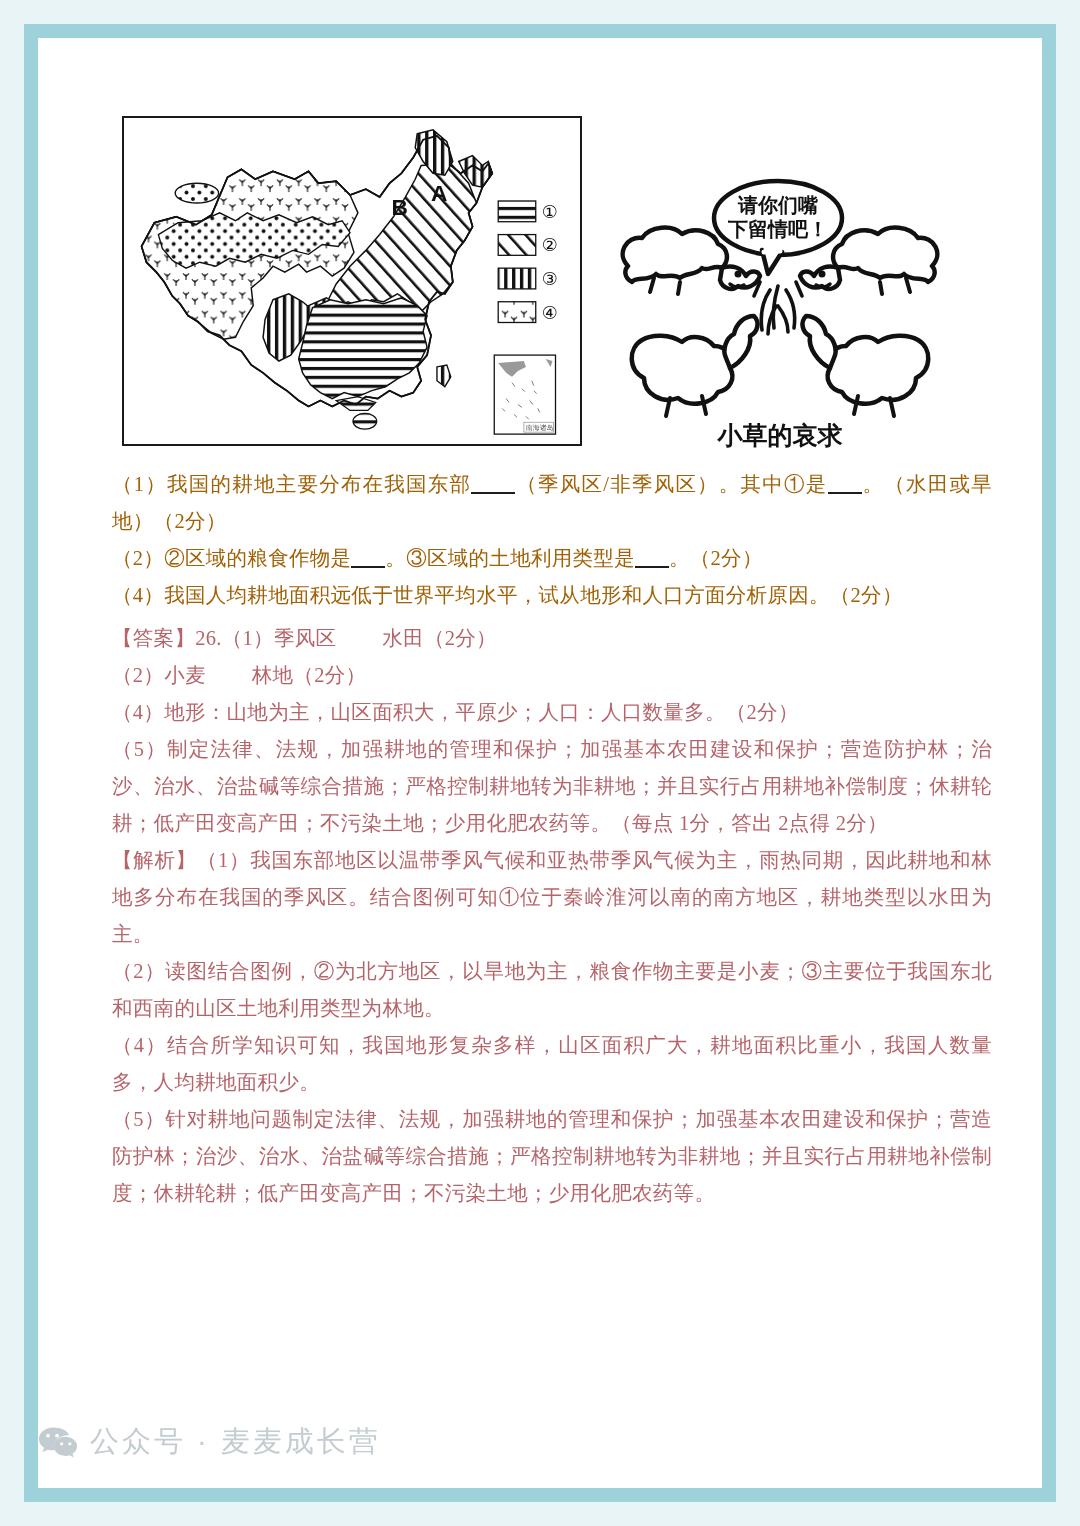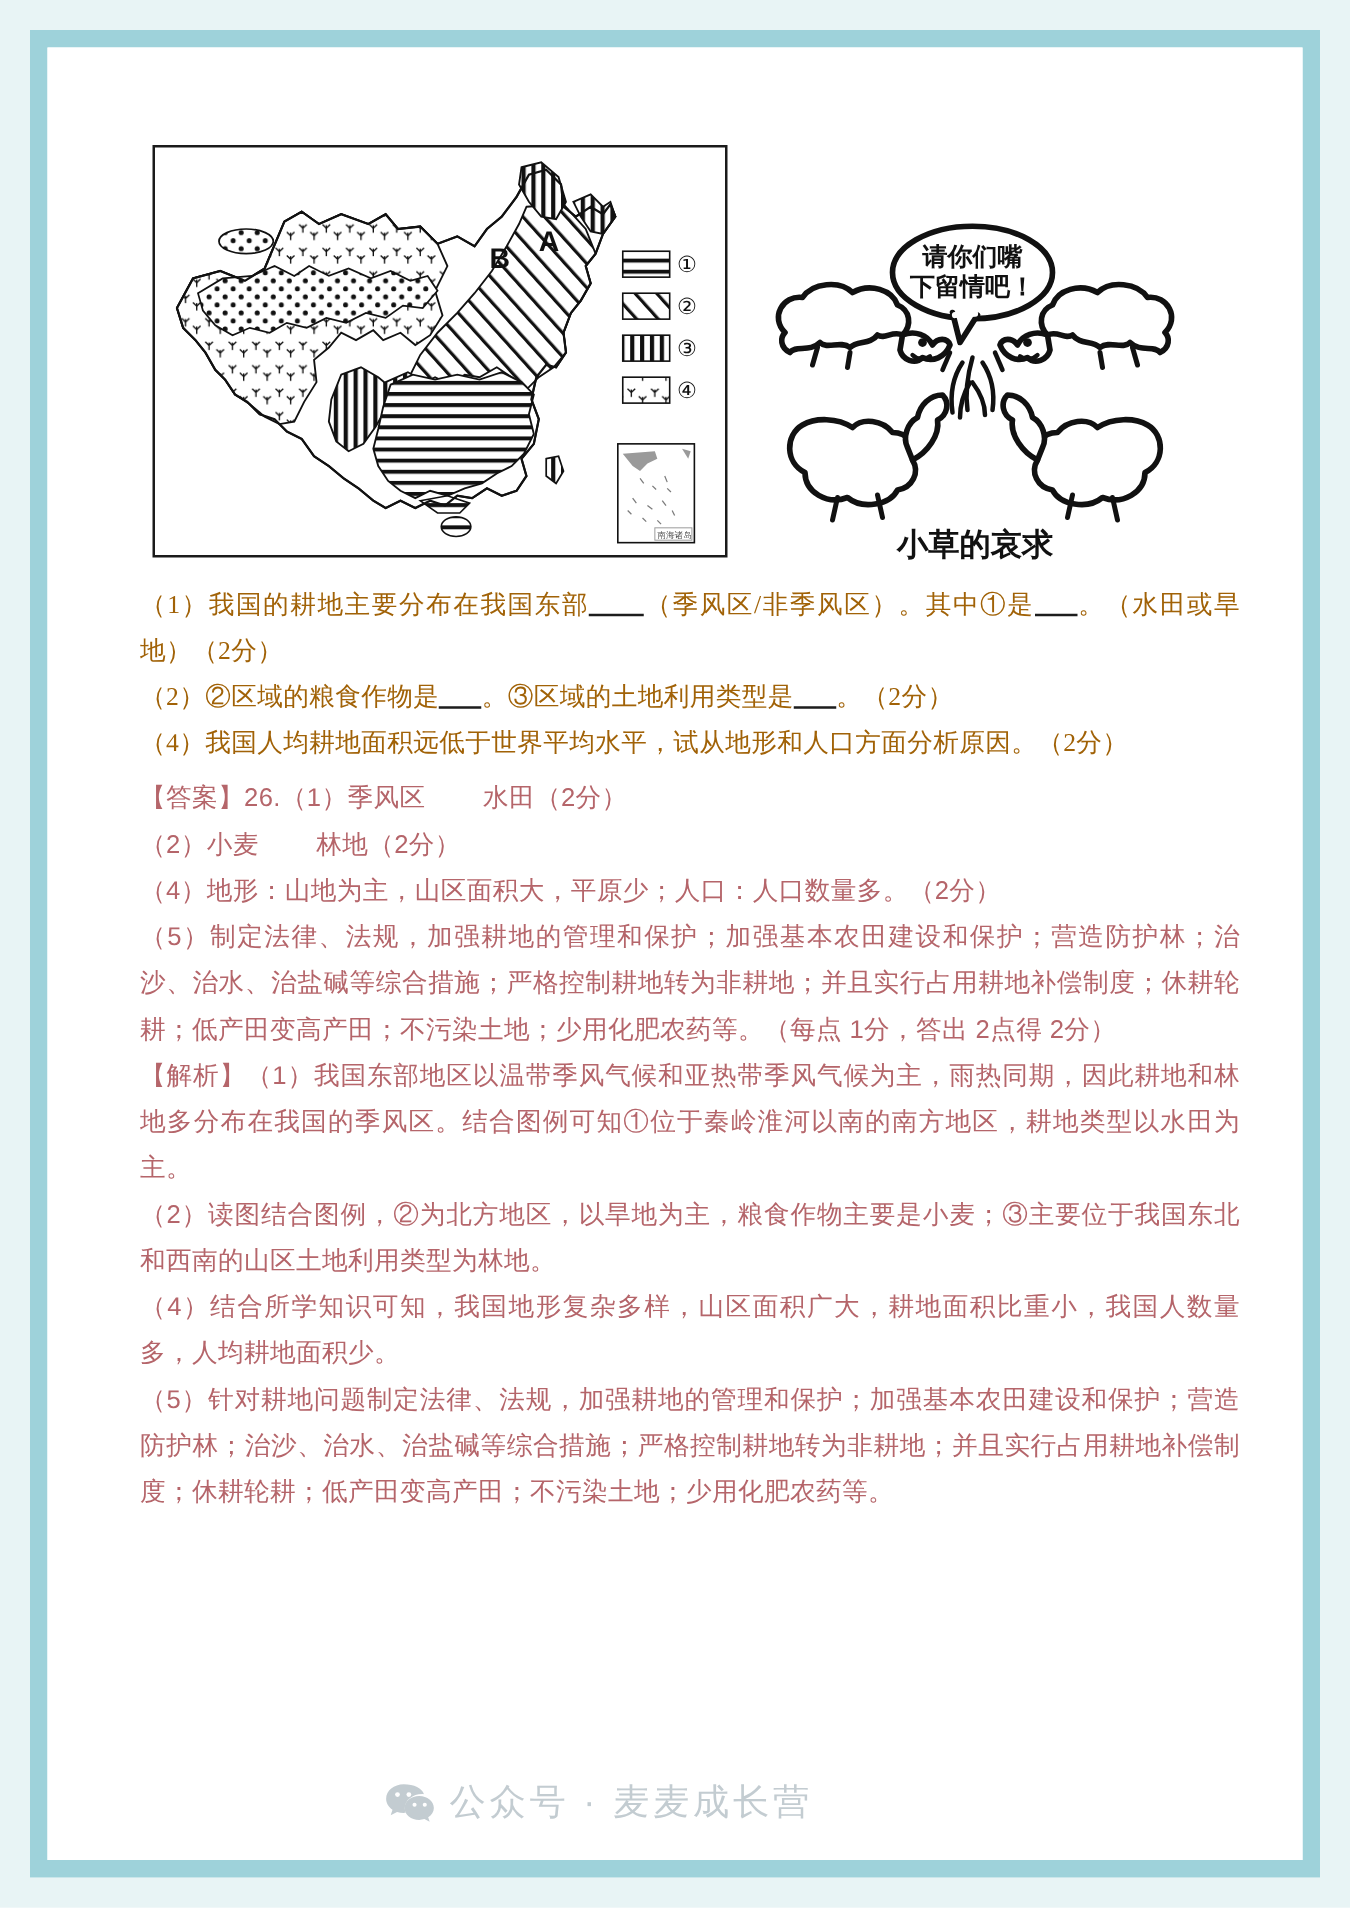--- a/index.html
+++ b/index.html
@@ -84,35 +84,35 @@
     vertical-align: -3px;
   }
   .blank.short { width: 34px; }
 
   .ans-line {
     color: #b5656a;
     font-size: 20.5px;
     line-height: 37px;
     letter-spacing: 0.3px;
     text-align: justify;
-    font-family: Liberation Sans, sans-serif;
+    font-family: Liberation Serif, serif;
   }
 
   .gap-wide { display: inline-block; width: 46px; }
 
   .sect-spacer { height: 6px; }
 
   
   #footer-brand {
     position: absolute;
     left: 0; bottom: 26px;
     width: 924px;
     display: flex;
     align-items: center;
-    justify-content: center;
+    justify-content: flex-start;
     padding-right: 42px;
     gap: 12px;
   }
   #wechat-icon { width: 40px; height: 34px; flex: 0 0 auto; }
   #brand-text {
     color: #c3ccd1;
     font-size: 29px;
     letter-spacing: 3px;
     font-family: "Liberation Sans", "DejaVu Sans", sans-serif;
     white-space: nowrap;

